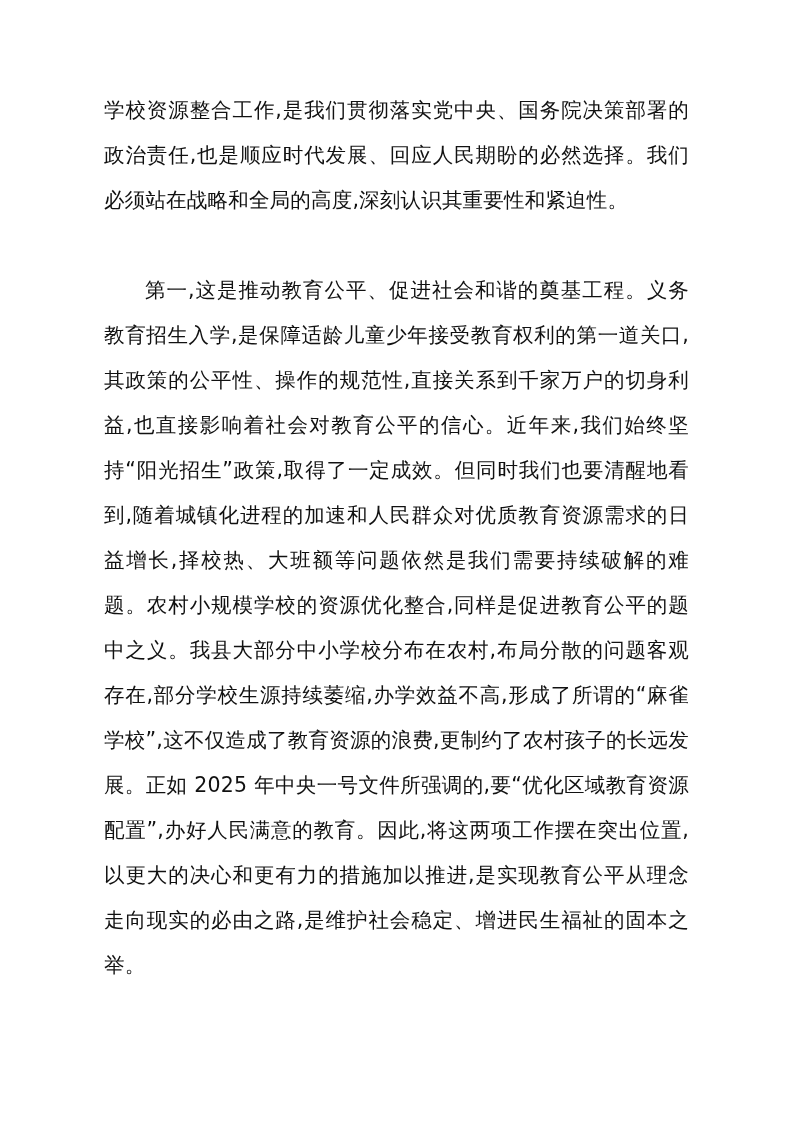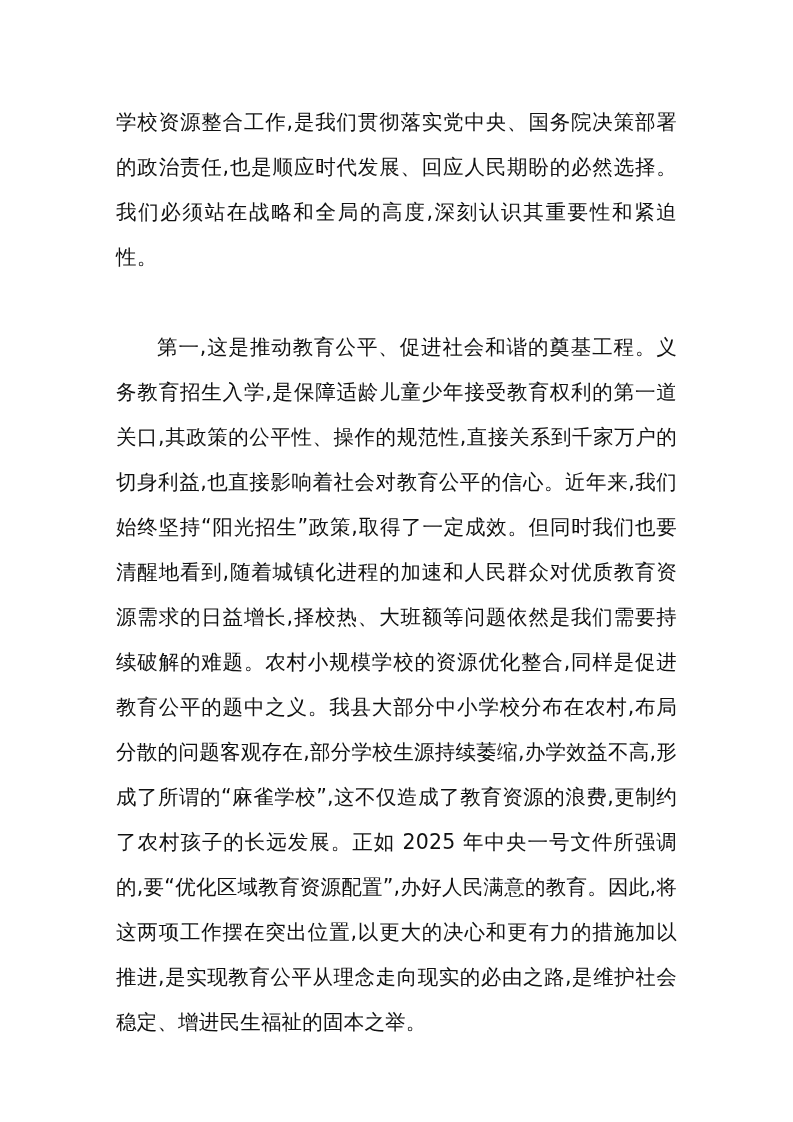--- a/index.html
+++ b/index.html
@@ -24,21 +24,21 @@
   }
   .doc-body {
     font-size: 20.5px;
     line-height: 45px;
     letter-spacing: 0.2px;
     text-align: justify;
     text-justify: inter-ideograph;
     color: #111111;
   }
   .para {
-    margin: 12px;
+    margin: 0;
     white-space: pre-wrap;
   }
   .para + .para {
     margin-top: 45px;
   }
   .para-indent {
     text-indent: 2em;
   }
 </style>
 </head>

